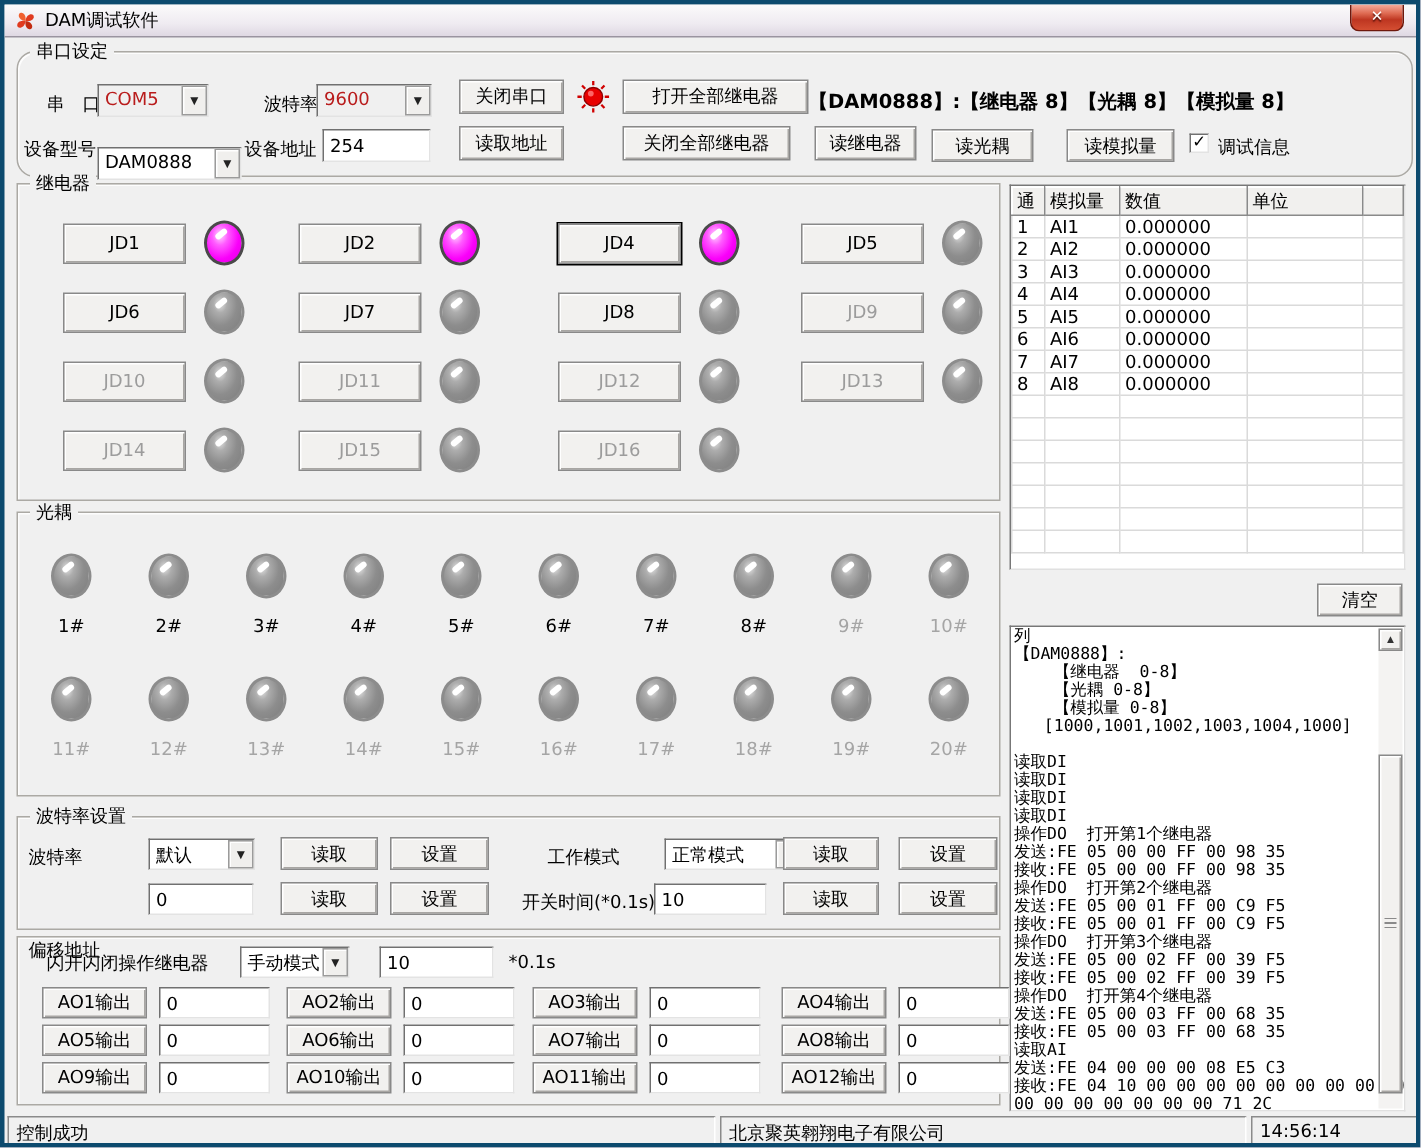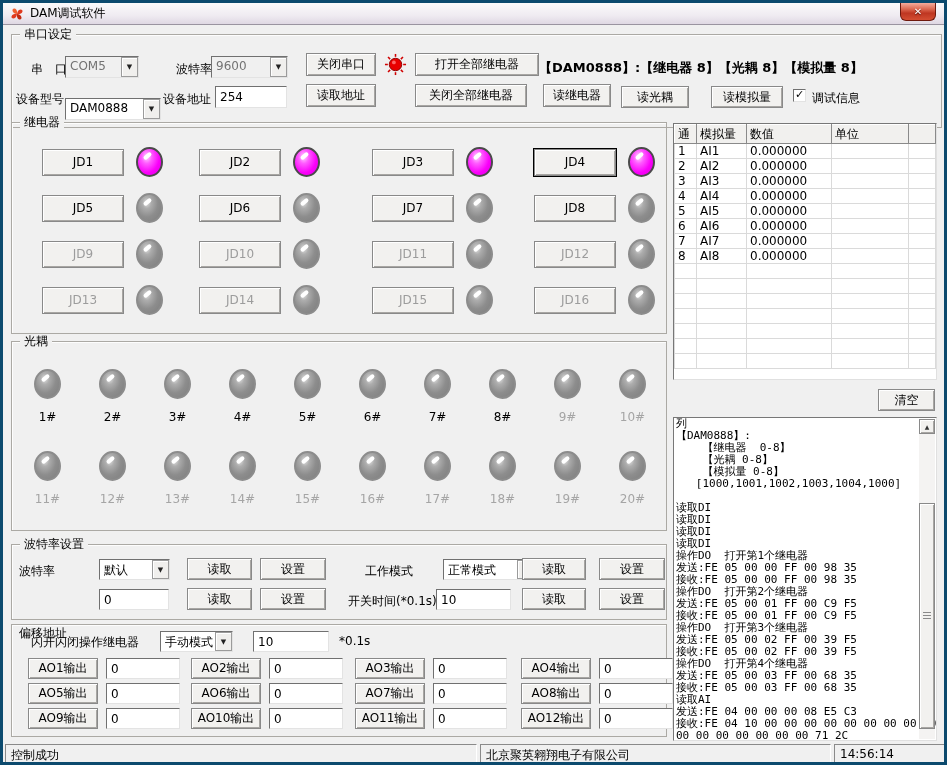--- a/index.html
+++ b/index.html
@@ -26,21 +26,21 @@
        display:flex;align-items:center;justify-content:center;padding:0;cursor:default;}
   .btn.dis{color:#9C9C9C;}
   .tb{position:absolute;background:#FFF;border:1px solid;border-color:#707070 #E3E3E3 #E3E3E3 #707070;
       font-family:inherit;font-size:12px;padding:1px 4px;outline:none;}
   .combo{position:absolute;display:flex;background:#FFF;border:1px solid;
          border-color:#707070 #E3E3E3 #E3E3E3 #707070;align-items:stretch;}
   .combo .cv{flex:1;padding:2px 4px;white-space:nowrap;overflow:hidden;}
   .combo .ca{width:17px;background:#F0EFED;border:1px solid #9B9B9B;box-shadow:inset 1px 1px 0 #fff;
              display:flex;align-items:center;justify-content:center;}
   .combo .ca::after{content:"▼";font-size:7px;color:#222;}
-  .combo.dis{background:#F0F0F0;color:#737373;}
+  .combo.dis{background:#F0F0F0;color:#b91c1c;}
   .lbl{position:absolute;white-space:nowrap;}
   .cb{position:absolute;width:13px;height:13px;background:#FFF;border:1px solid;
       border-color:#707070 #E3E3E3 #E3E3E3 #707070;display:flex;align-items:center;justify-content:center;}
   .cb::after{content:"✓";font-size:11px;font-weight:bold;line-height:1;margin-top:-2px;}
   
   .led{position:relative;display:inline-block;width:27px;height:30px;border-radius:50%;flex:none;}
   .led.off{background:radial-gradient(ellipse at 38% 30%,#E2E2E2 0%,#ADADAD 22%,#8D8D8D 55%,#7D7D7D 100%);
            border:2px solid #8C8C8C;}
   .led.on{background:radial-gradient(ellipse at 38% 30%,#FFD9FF 0%,#FF5CFF 26%,#FA00FA 62%,#DE00DE 100%);
           border:2px solid #4A4A4A;}
@@ -99,21 +99,21 @@
     <svg width="16" height="16" viewBox="0 0 16 16">
       <path d="M8,8 C8.5,2.5 14,2.5 13.5,5.5 C13,8 10,8.3 8,8 Z" fill="#E03A1F"></path>
       <path d="M8,8 C13.5,8.5 13.5,14 10.5,13.5 C8,13 7.7,10 8,8 Z" fill="#C22A10"></path>
       <path d="M8,8 C7.5,13.5 2,13.5 2.5,10.5 C3,8 6,7.7 8,8 Z" fill="#E03A1F"></path>
       <path d="M8,8 C2.5,7.5 2.5,2 5.5,2.5 C8,3 8.3,6 8,8 Z" fill="#F0602F"></path>
     </svg>
     <span class="title-text">DAM调试软件</span>
   </div>
   <div class="close">✕</div>
 
-  <div class="gb" style="left:8px;top:31px;width:931px;height:94px;">
+  <div class="gb" style="left:8px;top:31px;width:931px;height:84px;border-radius:12px;">
     <span class="lg">串口设定</span>
   </div>
   <span class="lbl" style="left:28px;top:58px;">串　口</span>
   <div class="combo dis" style="left:62px;top:53px;width:74px;height:22px;">
     <span class="cv">COM5</span>
     <span class="ca"></span>
   </div>
   <span class="lbl" style="left:173px;top:58px;">波特率</span>
   <div class="combo dis" style="left:208px;top:53px;width:77px;height:22px;">
     <span class="cv">9600</span>
@@ -155,24 +155,20 @@
   <div class="gb" style="left:8px;top:119px;width:656px;height:212px;">
     <span class="lg">继电器</span>
   </div>
   <div id="relay-grid">
       <div class="relay-cell">
         <button class="btn jd">JD1</button>
         <span class="led on"></span>
       </div>
       <div class="relay-cell">
         <button class="btn jd">JD2</button>
-        <span class="led on"></span>
-      </div>
-      <div class="relay-cell">
-        <button class="btn jd">JD3</button>
         <span class="led on"></span>
       </div>
       <div class="relay-cell">
         <button class="btn jd focused">JD4</button>
         <span class="led on"></span>
       </div>
       <div class="relay-cell">
         <button class="btn jd">JD5</button>
         <span class="led off"></span>
       </div>

